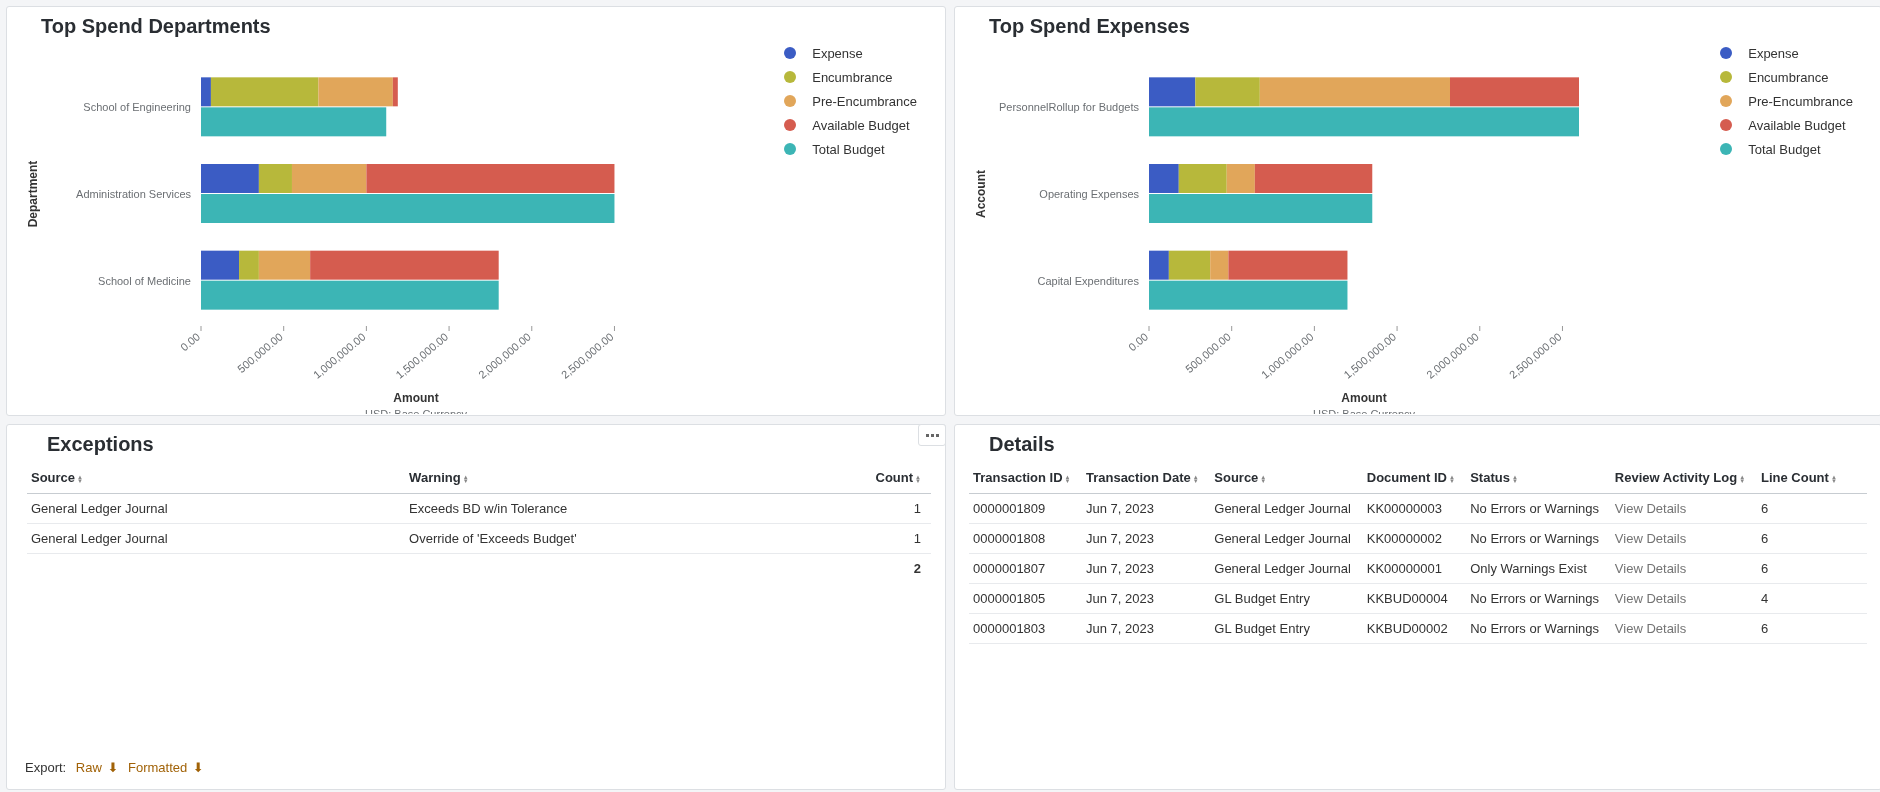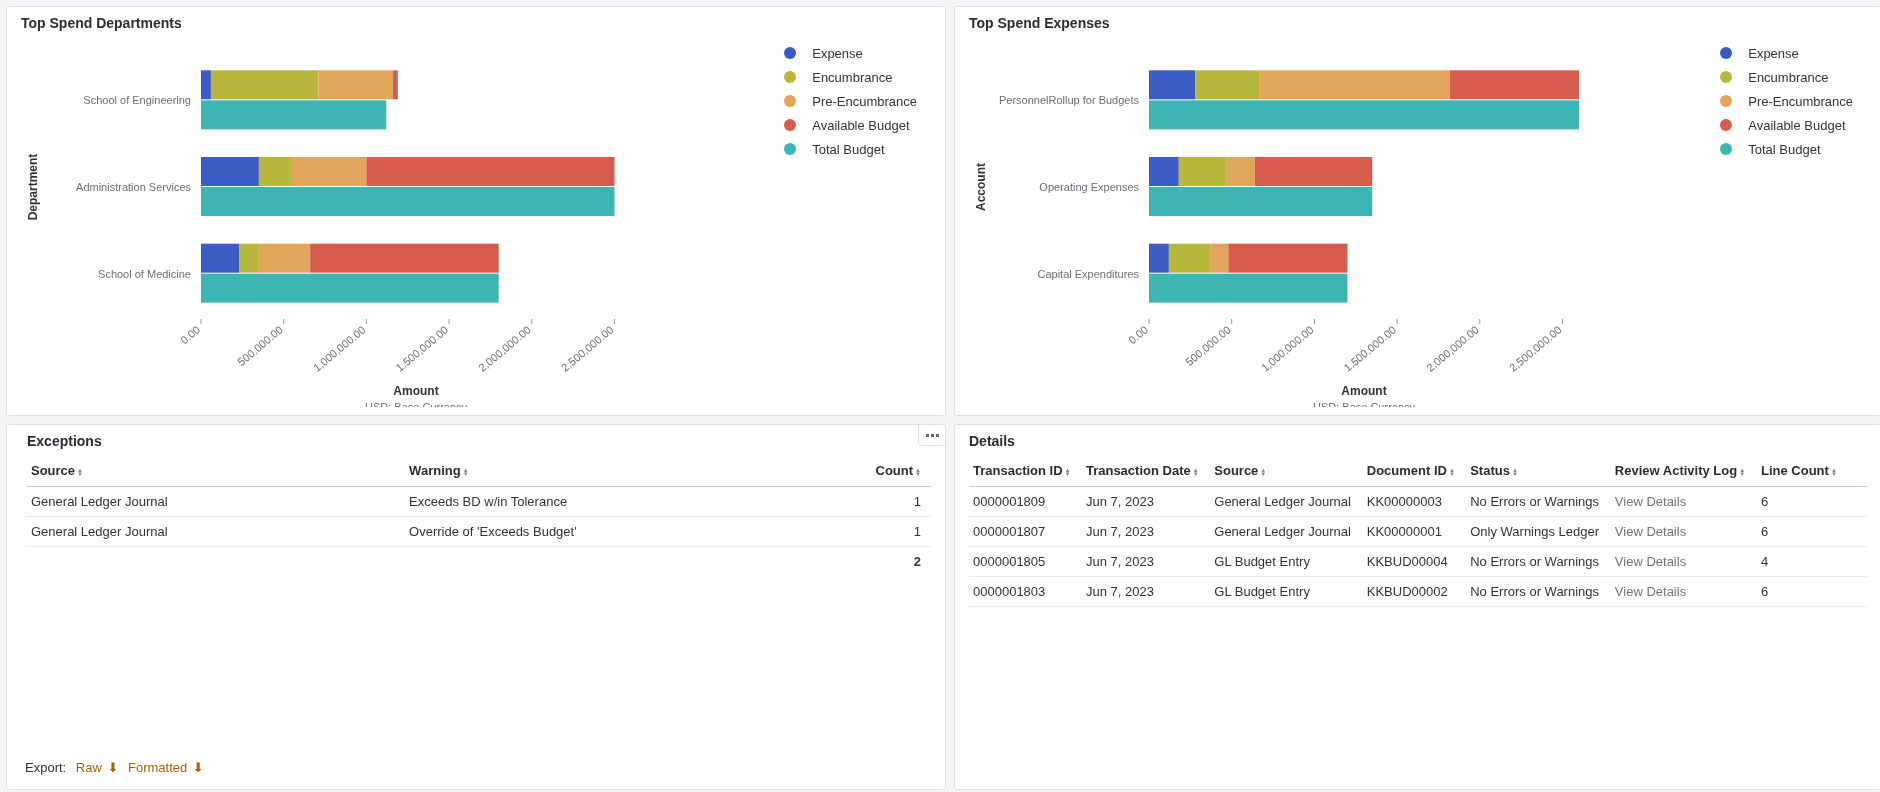--- a/index.html
+++ b/index.html
@@ -21,23 +21,24 @@
   }
   .panel {
     background: #fff;
     border: 1px solid #dcdfe3;
     border-radius: 3px;
     padding: 8px 14px;
     position: relative;
   }
   .panel-title {
     font-weight: 700;
-    font-size: 14px;
+    font-size: 20px;
     color: #2a2e33;
     margin-bottom: 6px;
+    margin-left: 20px;
   }
   .chart-wrap {
     position: relative;
     height: 370px;
     text-decoration: underline;
   }
   svg { display: block; }
   .axis-title {
     fill: #333;
     font-weight: 700;
@@ -337,25 +338,34 @@
           <tr>
             <td>0000001809</td>
             <td>Jun 7, 2023</td>
             <td>General Ledger Journal</td>
             <td>KK00000003</td>
             <td>No Errors or Warnings</td>
             <td><span class="link">View Details</span></td>
             <td>6</td>
           </tr>
           <tr>
+            <td>0000001808</td>
+            <td>Jun 7, 2023</td>
+            <td>General Ledger Journal</td>
+            <td>KK00000002</td>
+            <td>No Errors or Warnings</td>
+            <td><span class="link">View Details</span></td>
+            <td>6</td>
+          </tr>
+          <tr>
             <td>0000001807</td>
             <td>Jun 7, 2023</td>
             <td>General Ledger Journal</td>
             <td>KK00000001</td>
-            <td>Only Warnings Ledger</td>
+            <td>Only Warnings Exist</td>
             <td><span class="link">View Details</span></td>
             <td>6</td>
           </tr>
           <tr>
             <td>0000001805</td>
             <td>Jun 7, 2023</td>
             <td>GL Budget Entry</td>
             <td>KKBUD00004</td>
             <td>No Errors or Warnings</td>
             <td><span class="link">View Details</span></td>

